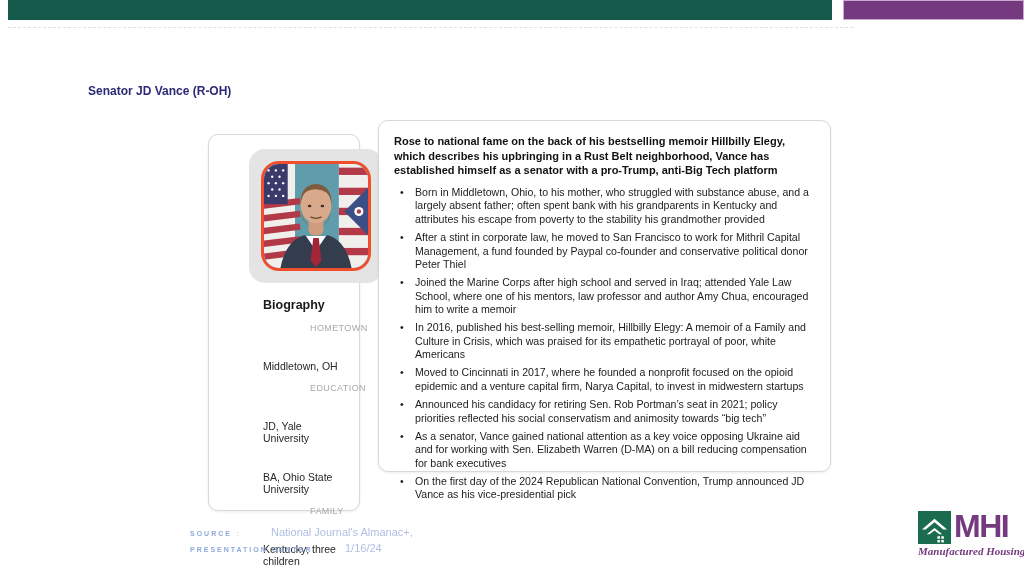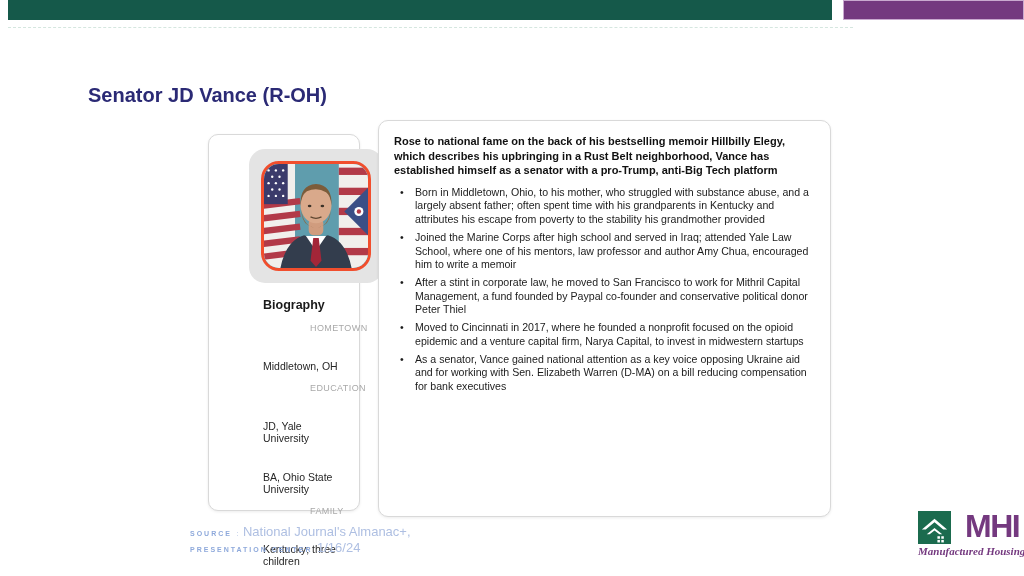--- a/index.html
+++ b/index.html
@@ -20,26 +20,26 @@
     overflow:hidden;
   }
   .abs{position:absolute;}
 
   
   .topbar-green{left:8px;top:0;width:824px;height:20px;background:var(--header-green);}
   .topbar-purple{left:843px;top:0;width:181px;height:20px;background:var(--header-purple);border:1px solid #c9a9cf;}
   .topbar-underline{left:8px;top:27px;width:845px;height:0;border-top:1px dashed #d5e6df;}
 
   
-  .page-title{left:88px;top:84px;font-size:20px;font-weight:700;color:var(--title-navy);}
+  .page-title{left:88px;top:84px;font-size:12px;font-weight:700;color:var(--title-navy);}
 
   
   .card{background:#fff;border:1px solid #d9d9d9;border-radius:10px;box-shadow:0 1px 3px rgba(0,0,0,0.08);}
   .bio-card{left:208px;top:134px;width:152px;height:377px;padding-left:40px;}
-  .summary-card{left:378px;top:120px;width:453px;height:397px;padding:13px 15px 10px 15px;}
+  .summary-card{left:378px;top:120px;width:453px;height:352px;padding:13px 15px 10px 15px;}
 
   
   .photo-frame{margin:14px auto 0 auto;width:134px;height:134px;background:#e4e4e4;border-radius:16px;display:flex;align-items:center;justify-content:center;}
   .photo{width:110px;height:110px;border:3px solid var(--photo-border-orange);border-radius:18px;overflow:hidden;background:#5f9dad;}
   .photo svg{display:block;width:100%;height:100%;}
 
   
   .bio-body{padding:0 14px;}
   .bio-heading{margin-top:15px;font-size:12.5px;font-weight:700;color:#1a1a1a;}
   .bio-label{font-size:9px;color:#a9a9a9;letter-spacing:0.4px;margin-top:11px;margin-left:47px;}
@@ -48,25 +48,25 @@
   
   .headline{font-size:11px;font-weight:700;line-height:1.33;color:#111;}
   .bullets{list-style:none;margin-top:8px;}
   .bullets li{position:relative;font-size:10.6px;line-height:1.28;color:#1c1c1c;padding-left:21px;margin-bottom:4.5px;}
   .bullets li::before{content:"\2022";position:absolute;left:6px;top:0;color:#1c1c1c;}
 
   
   .footer-source{left:190px;top:524px;line-height:13px;white-space:nowrap;}
   .footer-label{font-size:7px;font-weight:700;letter-spacing:2px;color:var(--footer-blue);}
   .footer-sep{font-size:7.5px;color:#aebfe2;}
-  .footer-value{font-size:13px;color:#aebfe2;}
+  .footer-value{font-size:11px;color:#aebfe2;margin-left:28px;}
 
   
   .mhi-logo{left:918px;top:511px;width:98px;}
-  .mhi-row{display:flex;align-items:flex-start;gap:14px;}
+  .mhi-row{display:flex;align-items:flex-start;gap:3px;}
   .logo-square{width:33px;height:33px;flex:0 0 auto;}
   .logo-acronym{font-size:32px;line-height:31px;font-weight:800;letter-spacing:-1.5px;color:var(--logo-purple);}
   .logo-tagline{display:block;margin-top:1px;font-family:"Liberation Serif",serif;font-style:italic;font-weight:700;font-size:11px;color:var(--logo-purple);white-space:nowrap;}
 </style>
 </head>
 <body>
 
 <div class="abs topbar-green"></div>
 <div class="abs topbar-purple"></div>
 <div class="abs topbar-underline"></div>
@@ -144,25 +144,28 @@
     <div class="bio-value">JD, Yale University</div>
     <div class="bio-value">BA, Ohio State University</div>
     <div class="bio-label">FAMILY</div>
     <div class="bio-value">Kentucky; three children</div>
   </div>
 </section>
 
 <section class="abs card summary-card">
   <p class="headline">Rose to national fame on the back of his bestselling memoir Hillbilly Elegy, which describes his upbringing in a Rust Belt neighborhood, Vance has established himself as a senator with a pro-Trump, anti-Big Tech platform</p>
   <ul class="bullets">
-    <li>Born in Middletown, Ohio, to his mother, who struggled with substance abuse, and a largely absent father; often spent time with his grandparents in Kentucky and attributes his escape from poverty to the stability his grandmother provided</li>
+    <li>Born in Middletown, Ohio, to his mother, who struggled with substance abuse, and a largely absent father; often spent bank with his grandparents in Kentucky and attributes his escape from poverty to the stability his grandmother provided</li>
+    <li>After a stint in corporate law, he moved to San Francisco to work for Mithril Capital Management, a fund founded by Paypal co-founder and conservative political donor Peter Thiel</li>
     <li>Joined the Marine Corps after high school and served in Iraq; attended Yale Law School, where one of his mentors, law professor and author Amy Chua, encouraged him to write a memoir</li>
-    <li>After a stint in corporate law, he moved to San Francisco to work for Mithril Capital Management, a fund founded by Paypal co-founder and conservative political donor Peter Thiel</li>
+    <li>In 2016, published his best-selling memoir, Hillbilly Elegy: A memoir of a Family and Culture in Crisis, which was praised for its empathetic portrayal of poor, white Americans</li>
     <li>Moved to Cincinnati in 2017, where he founded a nonprofit focused on the opioid epidemic and a venture capital firm, Narya Capital, to invest in midwestern startups</li>
+    <li>Announced his candidacy for retiring Sen. Rob Portman’s seat in 2021; policy priorities reflected his social conservatism and animosity towards “big tech”</li>
     <li>As a senator, Vance gained national attention as a key voice opposing Ukraine aid and for working with Sen. Elizabeth Warren (D-MA) on a bill reducing compensation for bank executives</li>
+    <li>On the first day of the 2024 Republican National Convention, Trump announced JD Vance as his vice-presidential pick</li>
   </ul>
 </section>
 
 <div class="abs footer-source">
   <div>
     <span class="footer-label">SOURCE</span>
     <span class="footer-sep">:</span>
     <span class="footer-value">National Journal's Almanac+,</span>
   </div>
   <div>

